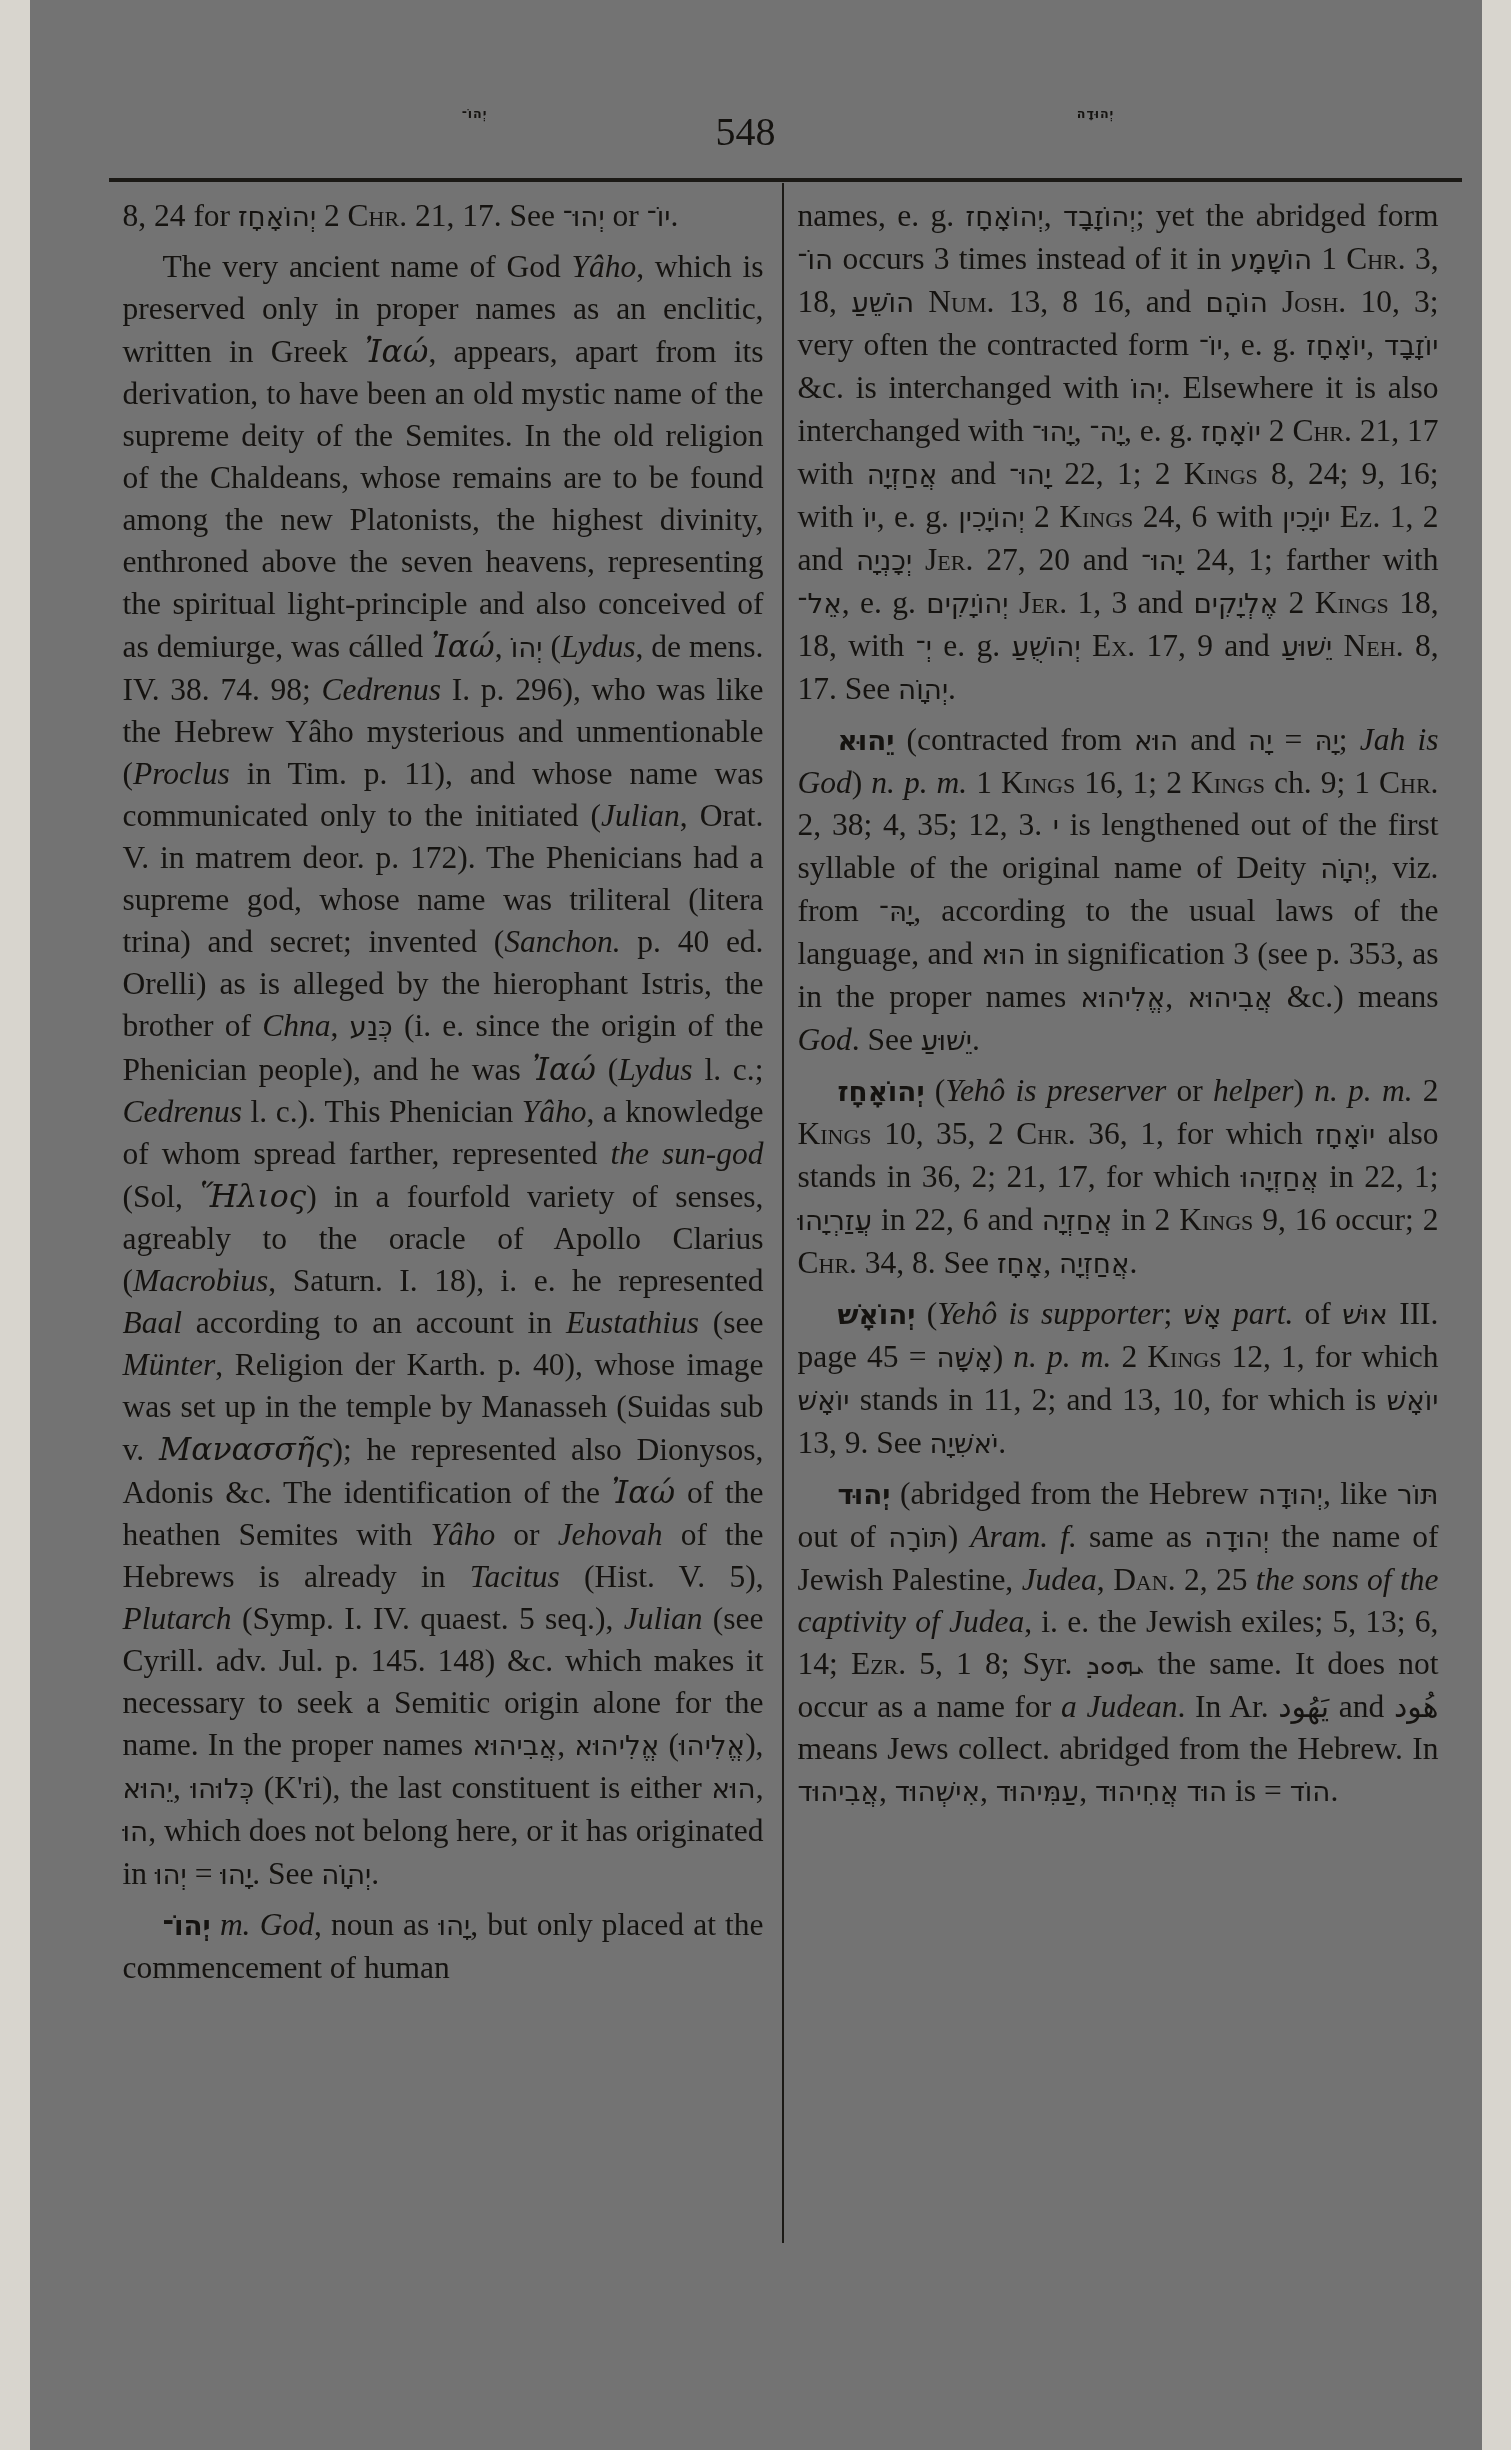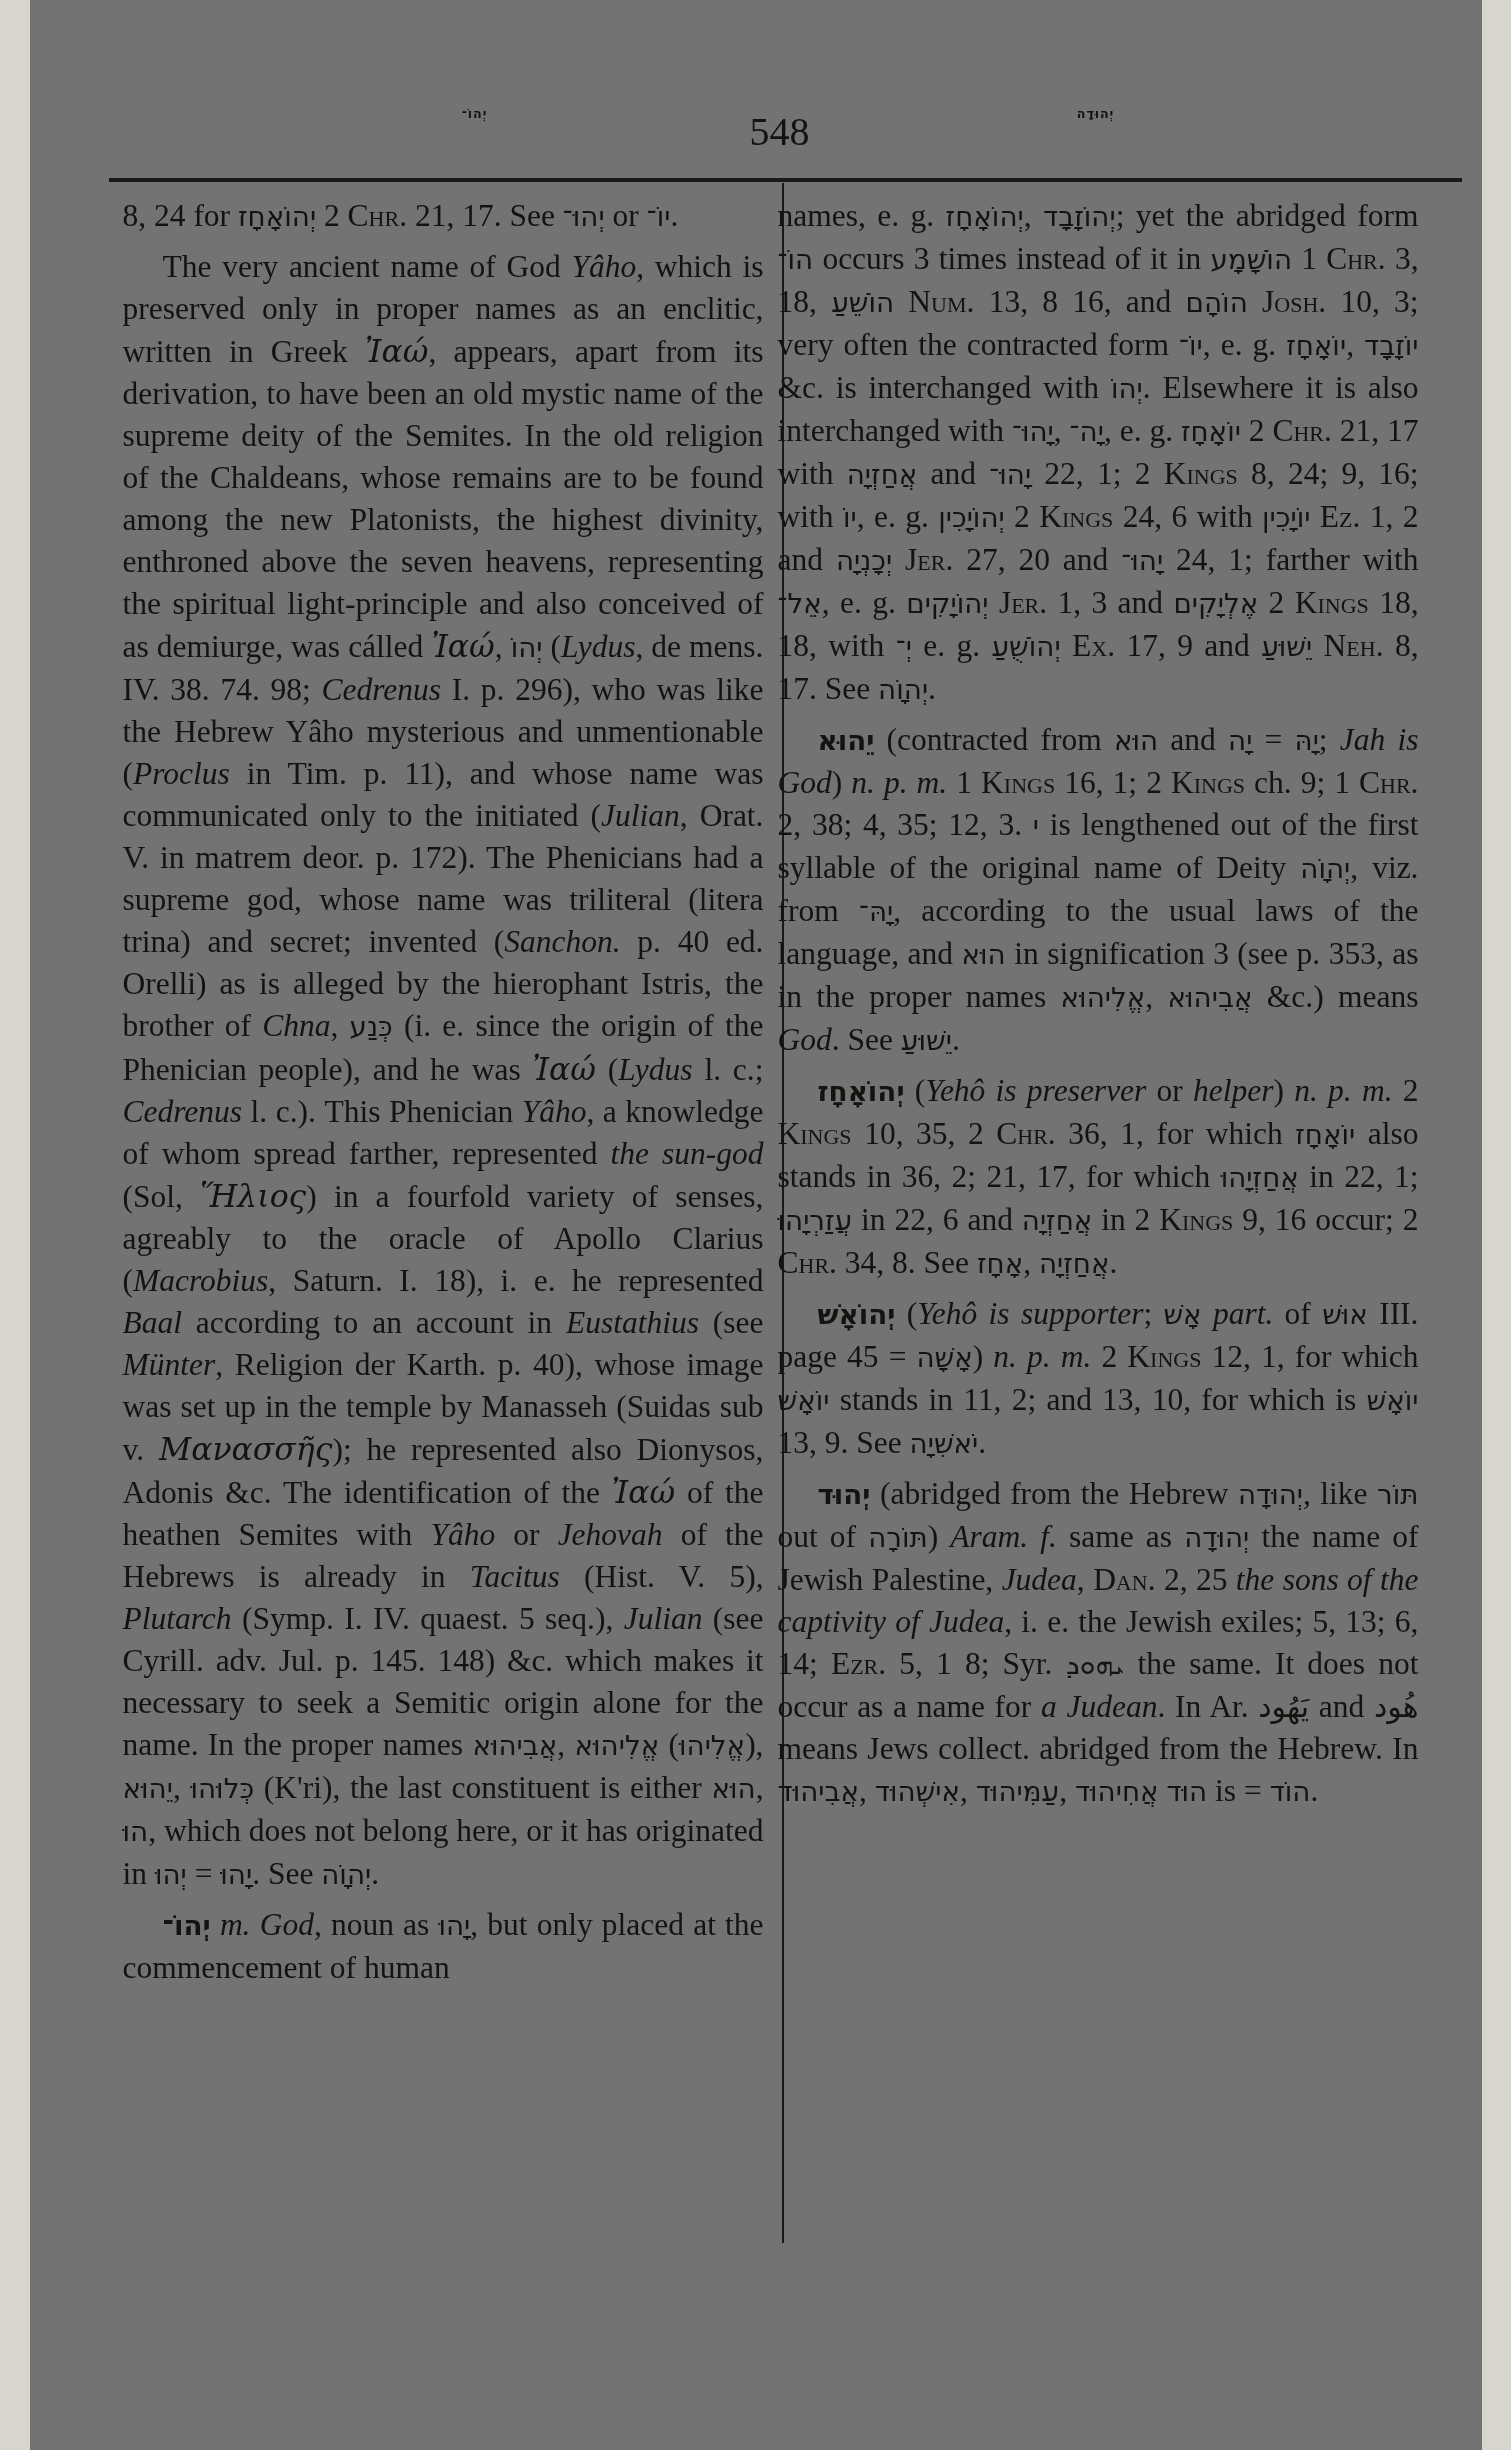--- a/index.html
+++ b/index.html
@@ -14,40 +14,40 @@
   }
   
   .runhead{
     position:absolute;top:106px;
     font-size:36px;font-weight:bold;
     letter-spacing:0.9px;
   }
   #head-left{left:355px;width:180px;text-align:center;}
   #head-right{left:967px;width:198px;text-align:center;}
   #page-number{
-    position:absolute;top:108px;left:660px;width:180px;
+    position:absolute;top:108px;left:626px;width:180px;
     text-align:center;font-size:40px;
   }
   #head-rule{
     position:absolute;top:178px;left:79px;width:1353px;height:3.6px;
     background:#1b1915;
   }
   #col-divider{
     position:absolute;top:183px;left:752px;width:2.7px;height:2060px;
     background:#1b1915;
   }
   
   .col{
     position:absolute;top:187px;width:657px;
     font-size:31.5px;line-height:42px;
     text-align:justify;
     text-justify:inter-word;
   }
   #col-left{left:85px;}
-  #col-right{left:740px;}
+  #col-right{left:760px;}
   .para{margin:8px;padding:0;}
   .para.ind{text-indent:40px;}
   .it{font-style:italic;}
   .sc{font-variant:small-caps;}
   .heb{
     font-family:"DejaVu Sans",sans-serif;
     font-size:0.88em;
     direction:rtl;unicode-bidi:isolate;
   }
   .heb.hw{font-weight:bold;}

